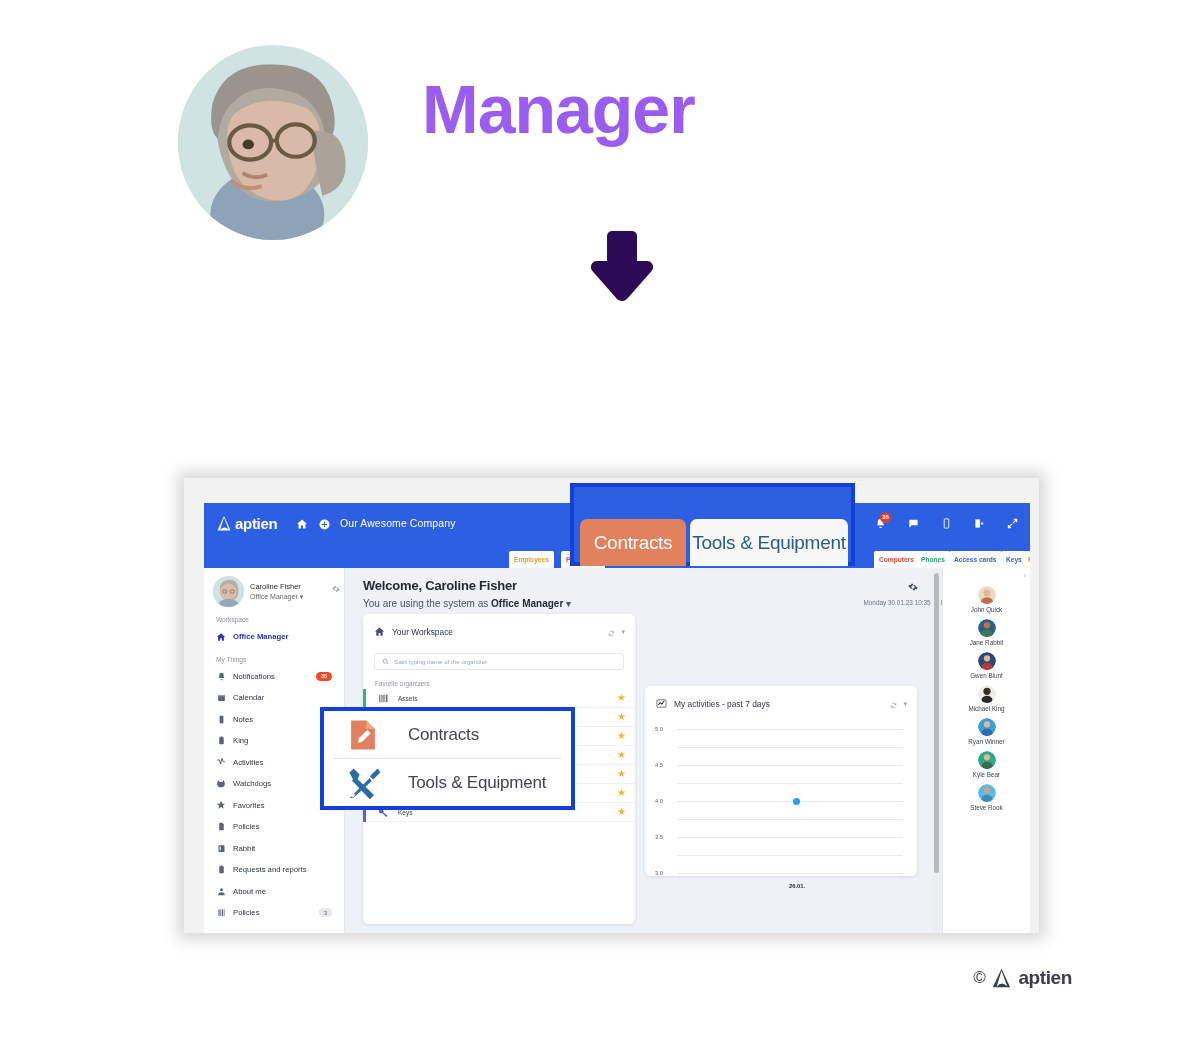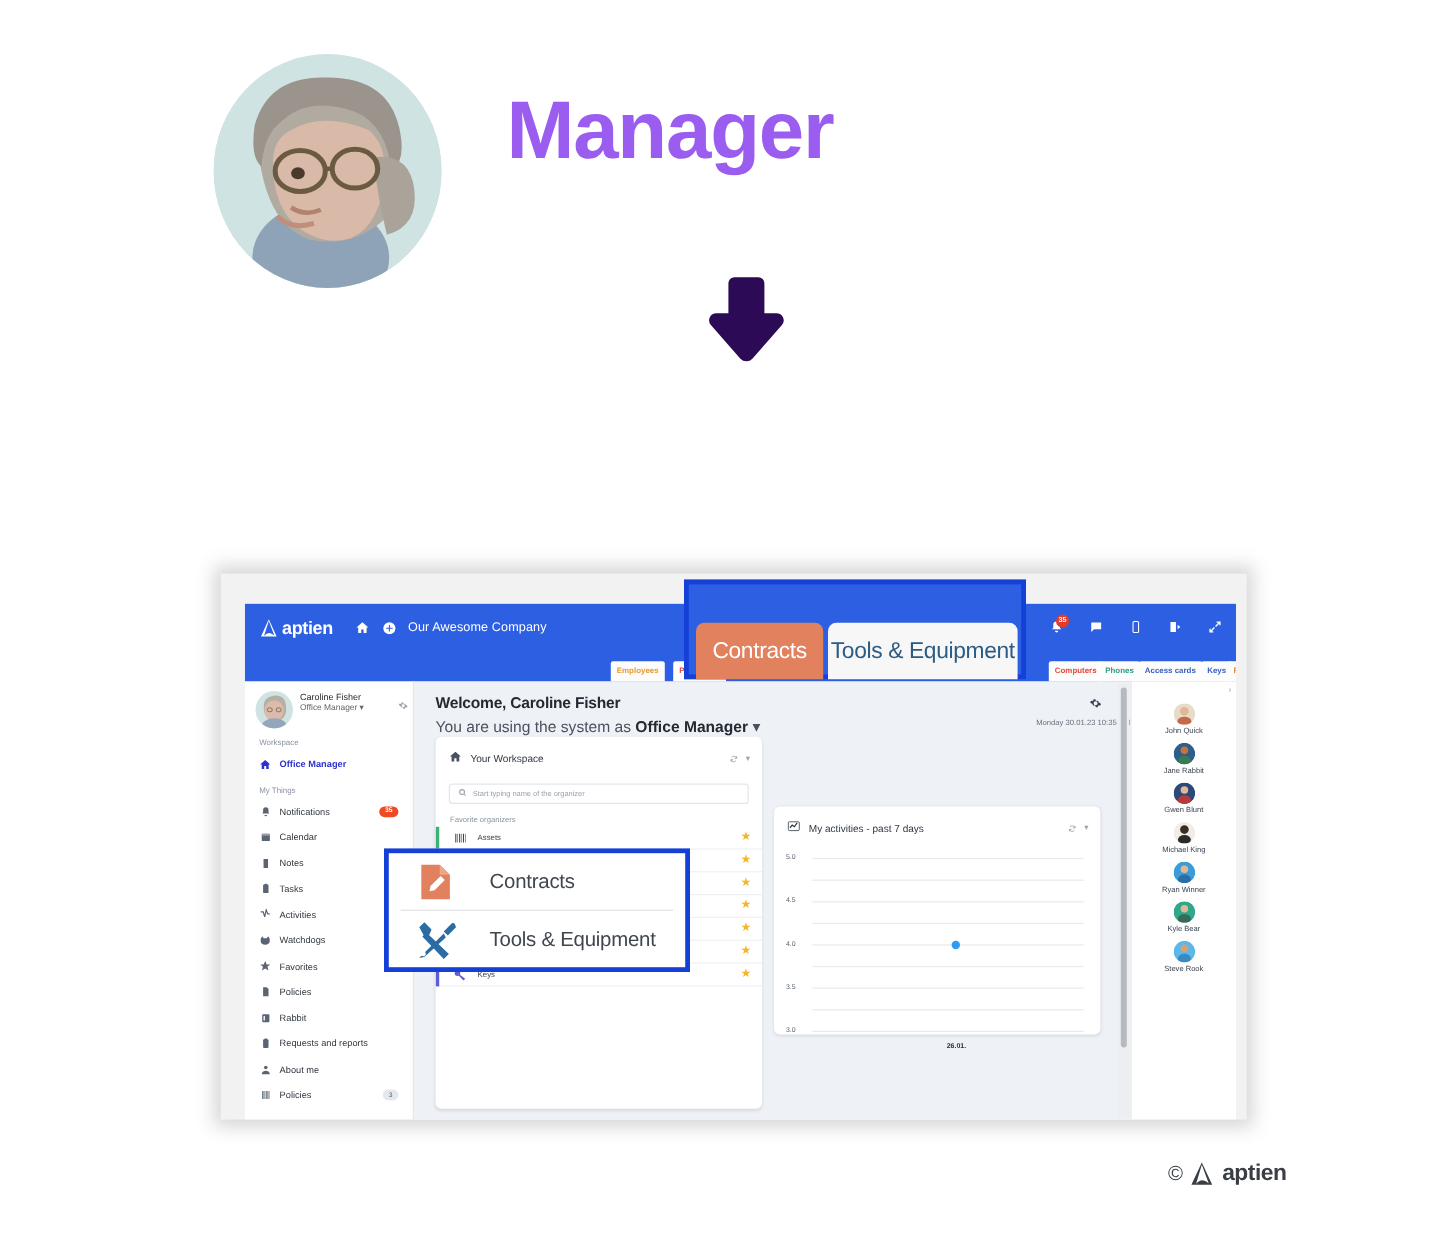--- a/index.html
+++ b/index.html
@@ -79,42 +79,42 @@
     background:#fdfdfd; border-radius:2px 2px 0 0;
     font-size:6.6px; line-height:17px; padding:0 5px; white-space:nowrap;
     font-weight:600;
   }
 
   
   .body { position:absolute; left:0; top:65px; width:826px; height:365px; background:#eef1f5; }
 
   
   .sidebar { position:absolute; left:0; top:0; width:141px; height:365px; background:#ffffff; border-right:1px solid #e6e6e6; }
-  .side-user { position:absolute; left:9px; top:8px; display:flex; align-items:flex-start; gap:6px; width:128px; }
+  .side-user { position:absolute; left:9px; top:8px; display:flex; align-items:center; gap:6px; width:128px; }
   .side-av { width:31px; height:31px; border-radius:50%; overflow:hidden; background:#cfe3e2; flex:none; }
   .side-av svg { width:100%; height:100%; display:block; }
   .side-name { font-size:7.5px; color:#2a2a2a; line-height:1.35; }
   .side-role { font-size:7px; color:#666; }
   .side-gear { position:absolute; right:4px; top:11px; color:#9aa0a6; }
 
   .side-head { font-size:6.6px; color:#8b93a1; margin:0 0 3px 12px; }
   .side-item {
     display:flex; align-items:center; gap:7px;
     height:21.5px; padding-left:12px; font-size:7.7px; color:#2f3640;
   }
   .side-item .sic { width:10px; height:10px; display:flex; align-items:center; justify-content:center; color:#5a6472; flex:none; }
   .side-item.active { color:#2b31c9; font-weight:bold; }
   .side-item.active .sic { color:#2b31c9; }
   .badge-red { margin-left:auto; margin-right:12px; background:#f04a25; color:#fff; font-size:5.6px; border-radius:8px; padding:1.5px 5px; font-weight:bold;}
   .badge-gray { margin-left:auto; margin-right:12px; background:#e4e7ec; color:#5a6472; font-size:5.6px; border-radius:8px; padding:1.5px 5px;}
 
   
   .content { position:absolute; left:141px; top:0; right:0; height:365px; background:#eef1f5; }
   .welcome { position:absolute; left:18px; top:10px; font-size:13px; font-weight:600; color:#242a33; letter-spacing:-0.2px; }
-  .welcome-sub { position:absolute; left:18px; top:30px; font-size:13px; color:#4a5160; }
+  .welcome-sub { position:absolute; left:18px; top:30px; font-size:10px; color:#4a5160; }
   .welcome-sub b { color:#242a33; }
   .content-gear { position:absolute; right:112px; top:10px; color:#3b4354; }
   .datestamp { position:absolute; right:88px; top:31px; font-size:6.4px; color:#6a7180; }
 
   .card { position:absolute; background:#fff; border-radius:5px; box-shadow:0 1px 3px rgba(40,50,70,0.12); }
   .card-head { display:flex; align-items:center; gap:7px; padding:9px 10px 6px 11px; }
   .card-title { font-size:8.4px; color:#303843; }
   .card-tools { margin-left:auto; display:flex; gap:6px; align-items:center; color:#9aa2b0; }
 
   #cardWorkspace { left:18px; top:46px; width:272px; height:310px; overflow:hidden; }
@@ -127,21 +127,21 @@
     display:flex; align-items:center; height:19px; border-bottom:1px solid #eef0f3;
     padding-left:14px; position:relative;
   }
   .org-bar { position:absolute; left:0; top:0; width:2.5px; height:19px; }
   .org-ic { width:12px; height:12px; display:flex; align-items:center; justify-content:center; flex:none; }
   .org-name { font-size:6.5px; color:#3c4350; margin-left:9px; }
   .org-star { margin-left:auto; margin-right:9px; color:#f5b623; font-size:10px; line-height:1; }
 
   #cardConn { left:300px; top:46px; width:272px; height:62px; }
   #cardAct  { left:300px; top:118px; width:272px; height:122px; }
-  #cardAct  { left:300px; top:104px; width:272px; height:190px; }
+  #cardAct  { left:300px; top:118px; width:272px; height:190px; }
 
   
   .chart-area { position:relative; margin:6px 8px 0 8px; height:150px; }
   .grid-line { position:absolute; left:24px; right:6px; height:1px; background:#e6e9ee; }
   .y-lab { position:absolute; left:2px; font-size:5.8px; color:#5d6575; transform:translateY(-3px); }
   .dot { position:absolute; width:7px; height:7px; border-radius:50%; background:#2e9bf0; }
   .x-lab { position:absolute; font-size:5.8px; color:#2a2f39; font-weight:600; transform:translateX(-50%); }
 
   
   .rail { position:absolute; right:0; top:0; width:88px; height:365px; background:#fff; border-left:1px solid #e6e6e6; }
@@ -365,21 +365,21 @@
                 </span>
               <span>Notes</span>
             </div>
             <div class="side-item">
               <span class="sic">
                   <svg width="9" height="9" viewBox="0 0 24 24" fill="currentColor">
                     <rect x="6" y="3" width="12" height="19" rx="2"></rect>
                     <rect x="9" y="1" width="6" height="4" rx="1"></rect>
                   </svg>
                 </span>
-              <span>Tasks</span>
+              <span>King</span>
             </div>
             <div class="side-item">
               <span class="sic">
                   <svg width="10" height="10" viewBox="0 0 24 24" fill="none" stroke="currentColor" stroke-width="2.4">
                     <path d="M3 7h5l3 10 3-14 3 8h4"></path>
                   </svg>
                 </span>
               <span>Activities</span>
             </div>
             <div class="side-item">

